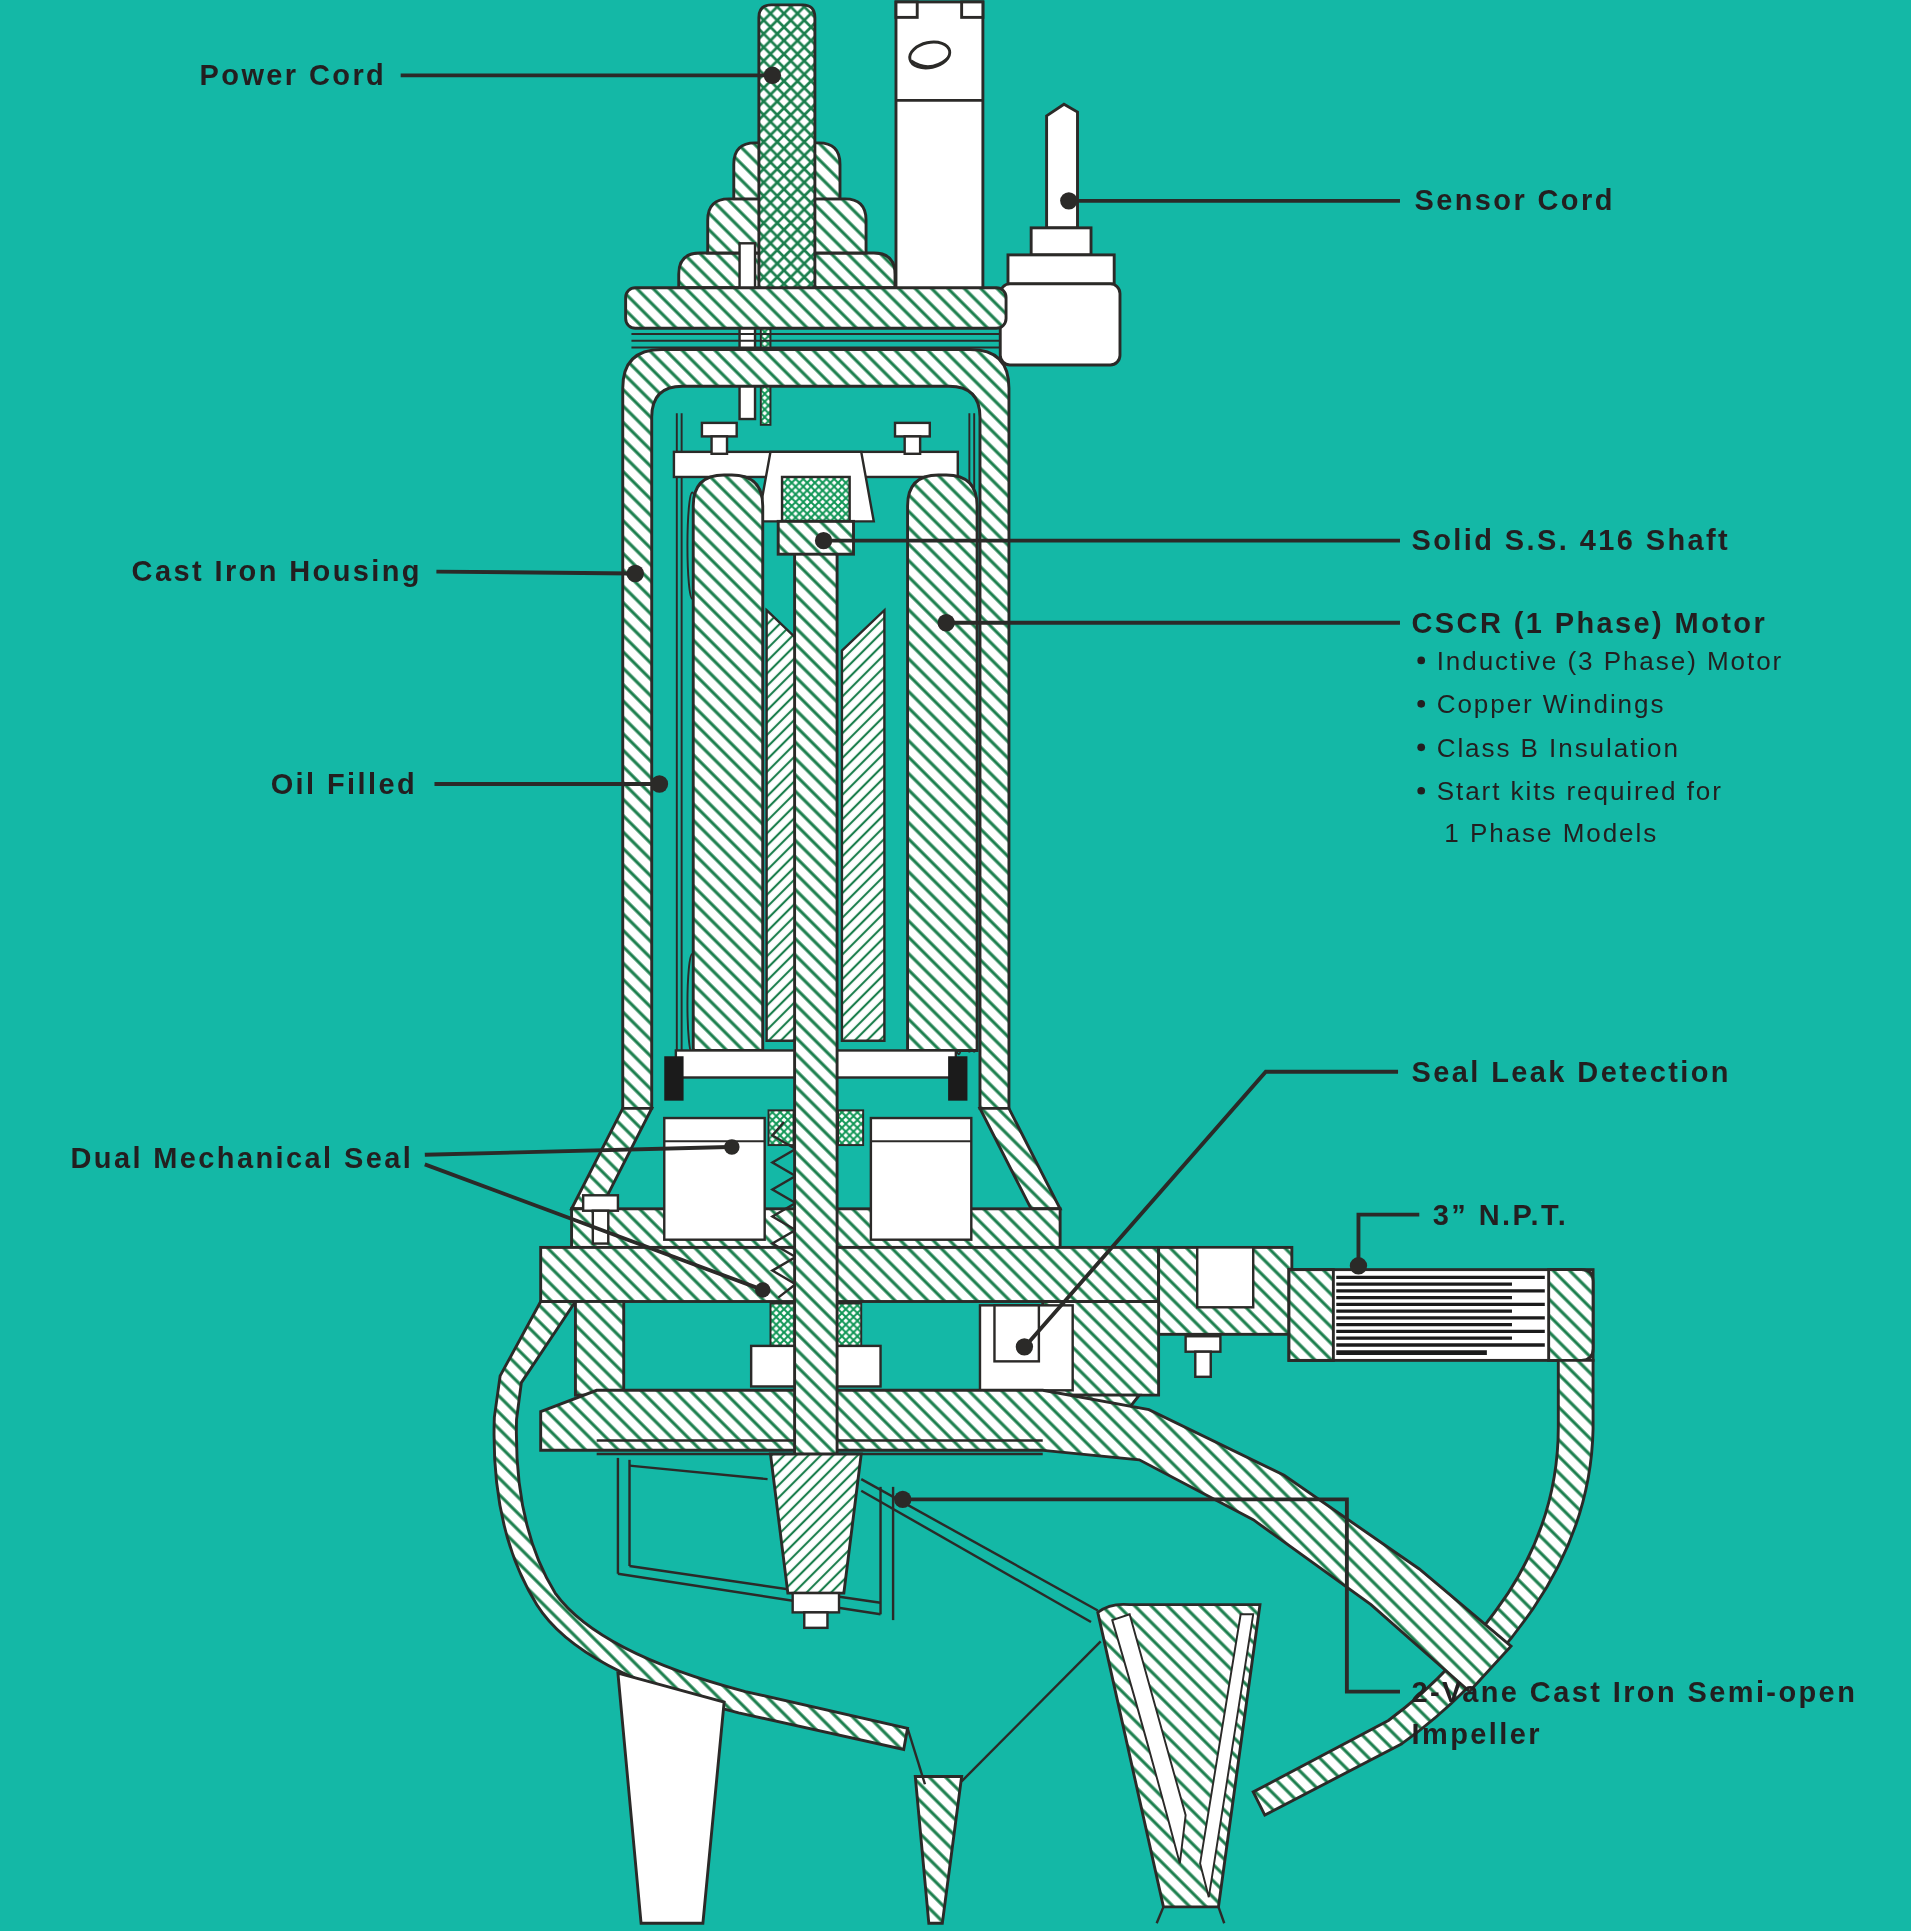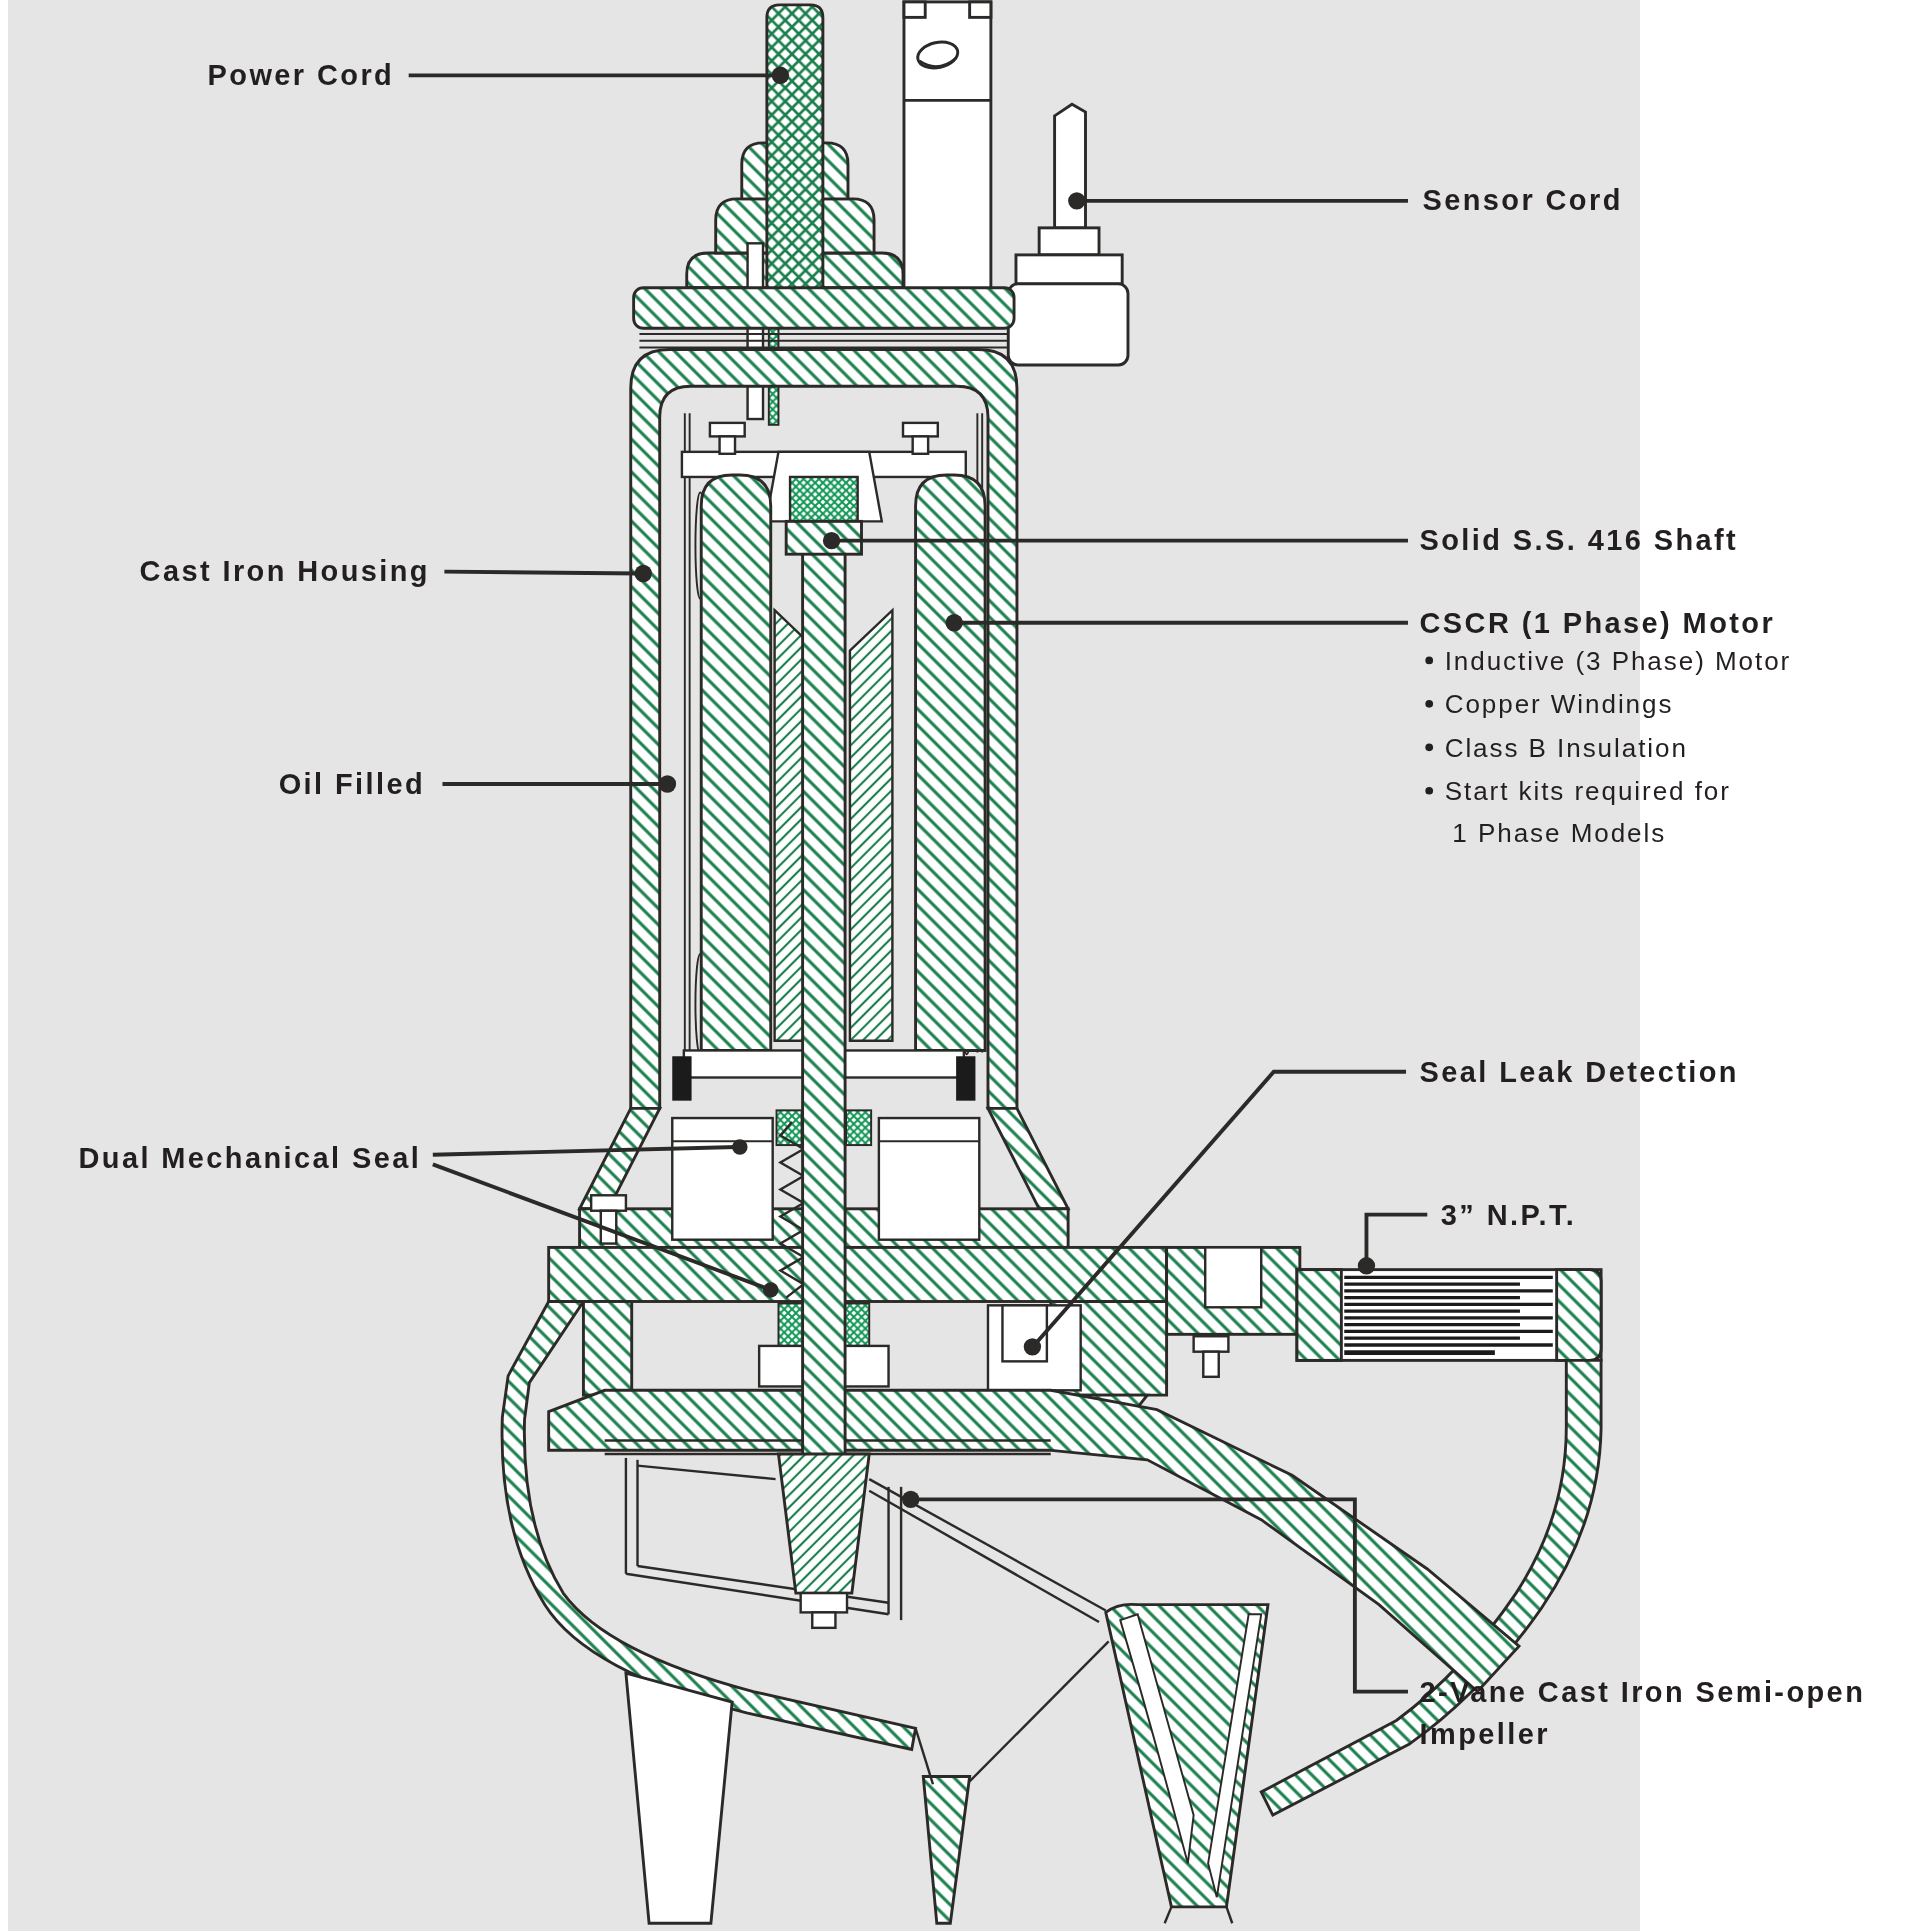--- a/index.html
+++ b/index.html
@@ -1,16 +1,16 @@
 <!DOCTYPE html>
 <html><head>
 <meta charset="utf-8">
 <style>
   html,body{margin:0;padding:0;background:#ffffff;}
-  .stage{width:1632px;height:1931px;position:relative;background:#e5e5e5;margin-left:8px;}
+  .stage{width:1911px;height:1931px;position:relative;background:#14b8a6;}
   svg{display:block;}
   text{font-family:"Liberation Sans","DejaVu Sans",sans-serif;fill:#231f20;}
   .lbl{font-size:30px;font-weight:bold;letter-spacing:2.5px;}
   .bullet{font-size:27px;font-weight:normal;letter-spacing:2px;}
 </style>
 </head>
 <body>
 
 <div class="stage">
 <svg width="1931" height="1931" viewBox="0 0 2000 2000">

